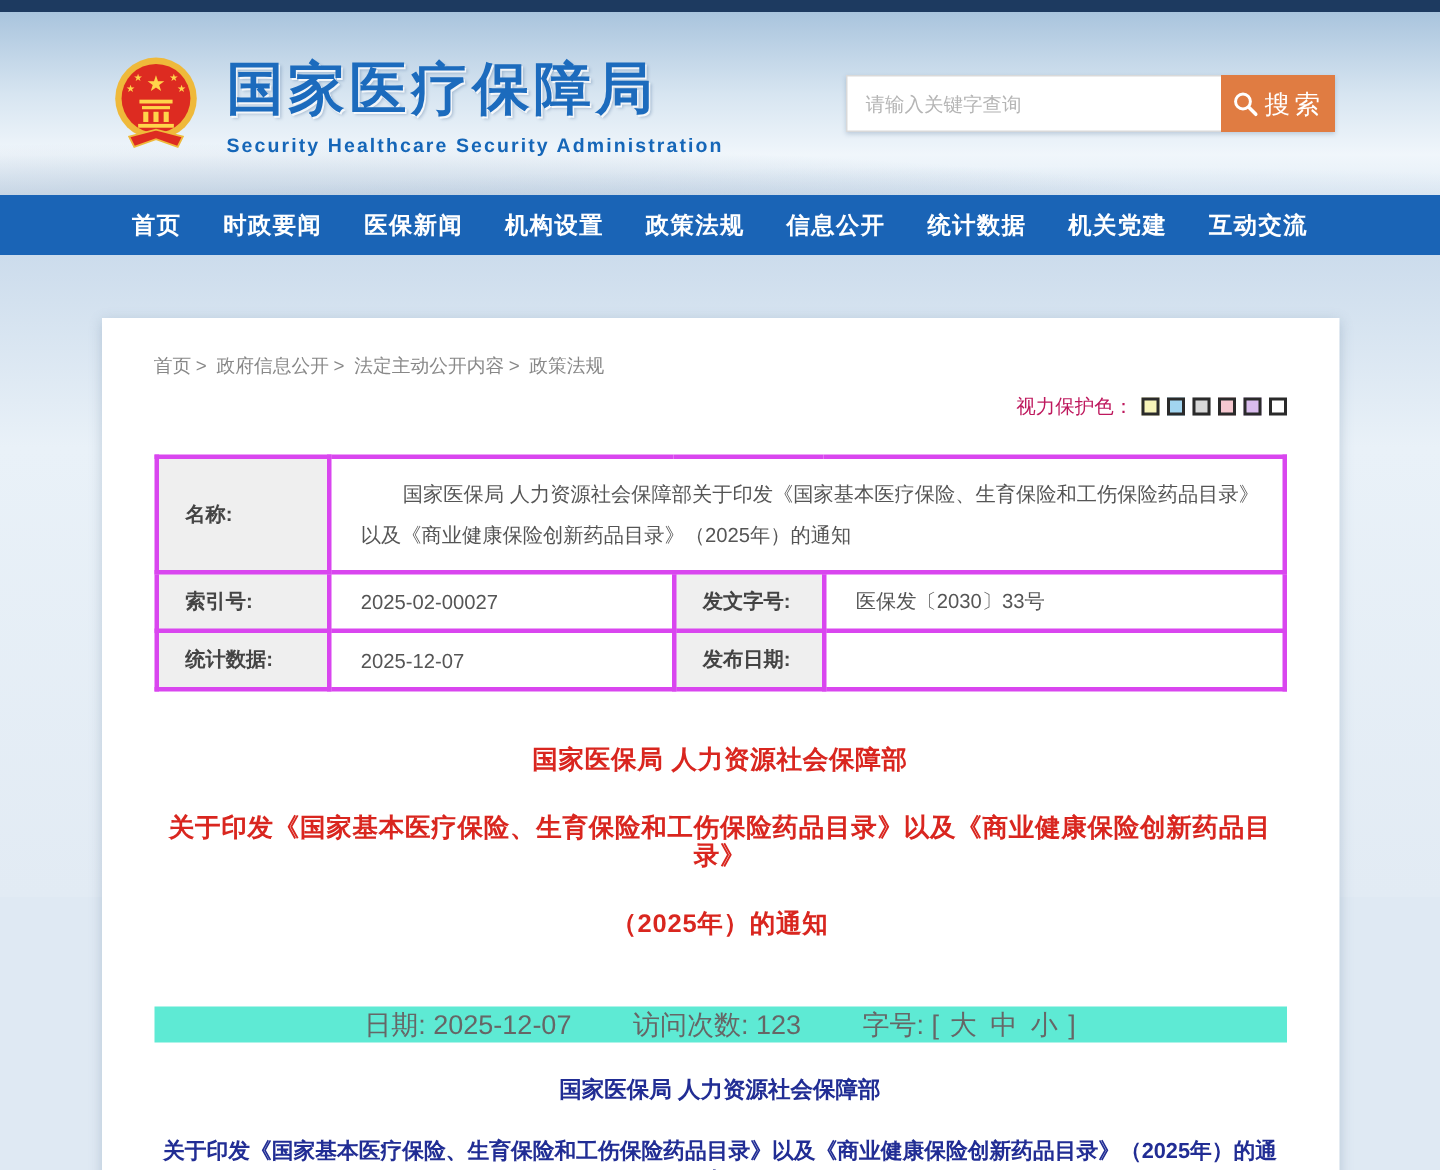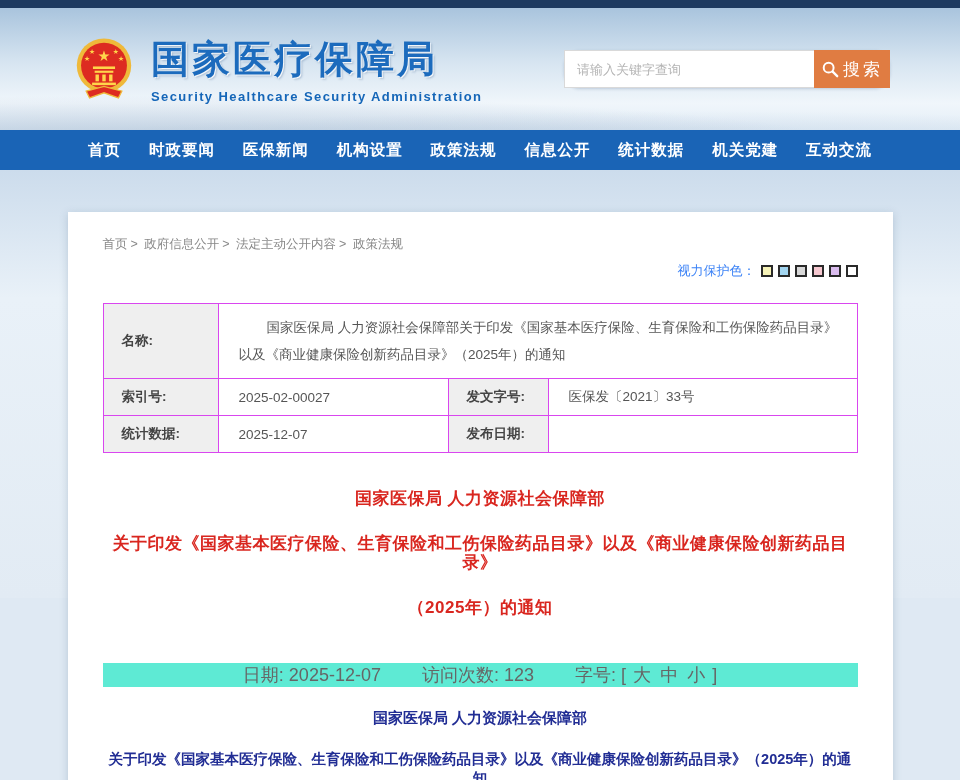--- a/index.html
+++ b/index.html
@@ -28,21 +28,21 @@
   }
   .brand{display:flex;align-items:center;gap:13px;}
   .emblem{width:68px;height:72px;display:inline-block;}
   .site-title{
     font-size:38px;font-weight:bold;letter-spacing:3px;
     color:#1c6bbd;text-shadow:1px 1px 0 rgba(255,255,255,.85), 2px 2px 2px rgba(40,80,130,.25);
   }
   .site-subtitle{
     margin-top:4px;font-size:13px;font-weight:bold;color:#1566b8;letter-spacing:1.4px;
   }
-  .search{display:flex;height:38px;box-shadow:0 1px 3px rgba(60,90,130,.25);border-radius:16px;}
+  .search{display:flex;height:38px;box-shadow:0 1px 3px rgba(60,90,130,.25);}
   .search input{
     width:250px;height:38px;border:1px solid #d9d9d9;border-right:none;
     padding:0 12px;font-size:13px;color:#333;outline:none;background:#fff;
   }
   .search input::placeholder{color:#b5b5b5;}
   .search button{
     width:76px;height:38px;border:none;background:var(--accent-orange);
     color:#fff;font-size:17px;font-weight:normal;letter-spacing:3px;
     display:flex;align-items:center;justify-content:center;gap:4px;cursor:pointer;
   }
@@ -63,30 +63,30 @@
   }
   .panel{
     width:825px;min-height:568px;margin:0 auto;background:#fff;
     box-shadow:0 2px 8px rgba(90,120,150,.30);
     padding:20px 35px 0 35px;
   }
   .breadcrumb{font-size:12.5px;color:#888;margin-top:4px;}
   .breadcrumb a{color:#888;text-decoration:none;cursor:pointer;}
   .breadcrumb .sep{margin:0 3px;}
   .eye-row{
-    text-align:right;font-size:13px;color:#3b82f6;margin-top:10px;height:16px;
+    text-align:right;font-size:13px;color:#be185d;margin-top:10px;height:16px;
     display:flex;justify-content:flex-end;align-items:center;
   }
   .swatch{
     display:inline-block;width:12px;height:12px;border:2px solid #2a2a2a;
     margin-left:5px;cursor:pointer;
   }
   
   .info-table{width:100%;border-collapse:collapse;margin-top:24px;}
-  .info-table th,.info-table td{border:1px solid #d946ef;vertical-align:middle;}
+  .info-table th,.info-table td{border:3px solid #d946ef;vertical-align:middle;}
   .info-table th{
     background:#efefef;width:115px;font-size:13.5px;color:#444;
     font-weight:bold;text-align:left;padding:9px 12px 9px 18px;
   }
   .info-table th.th2{width:100px;}
   .info-table td{font-size:13.5px;color:#555;padding:9px 10px 9px 20px;}
   .info-table td.name-value{line-height:27px;text-indent:28px;padding-top:10px;padding-bottom:10px;}
   
   .red-title{margin-top:36px;text-align:center;color:var(--red-title);font-weight:bold;}
   .red-title div{font-size:17px;line-height:19px;margin:26px 0;letter-spacing:.5px;}
@@ -179,21 +179,21 @@
     <table class="info-table">
       <tbody>
           <tr>
         <th>名称:</th>
         <td class="name-value" colspan="3">国家医保局 人力资源社会保障部关于印发《国家基本医疗保险、生育保险和工伤保险药品目录》以及《商业健康保险创新药品目录》（2025年）的通知</td>
       </tr>
       <tr>
         <th>索引号:</th>
         <td style="width:230px;">2025-02-00027</td>
         <th class="th2">发文字号:</th>
-        <td>医保发〔2021〕33号</td>
+        <td>医保发〔2030〕33号</td>
       </tr>
       <tr>
         <th>统计数据:</th>
         <td>2025-12-07</td>
         <th class="th2">发布日期:</th>
         <td></td>
       </tr>
     </tbody>
       </table>
 

